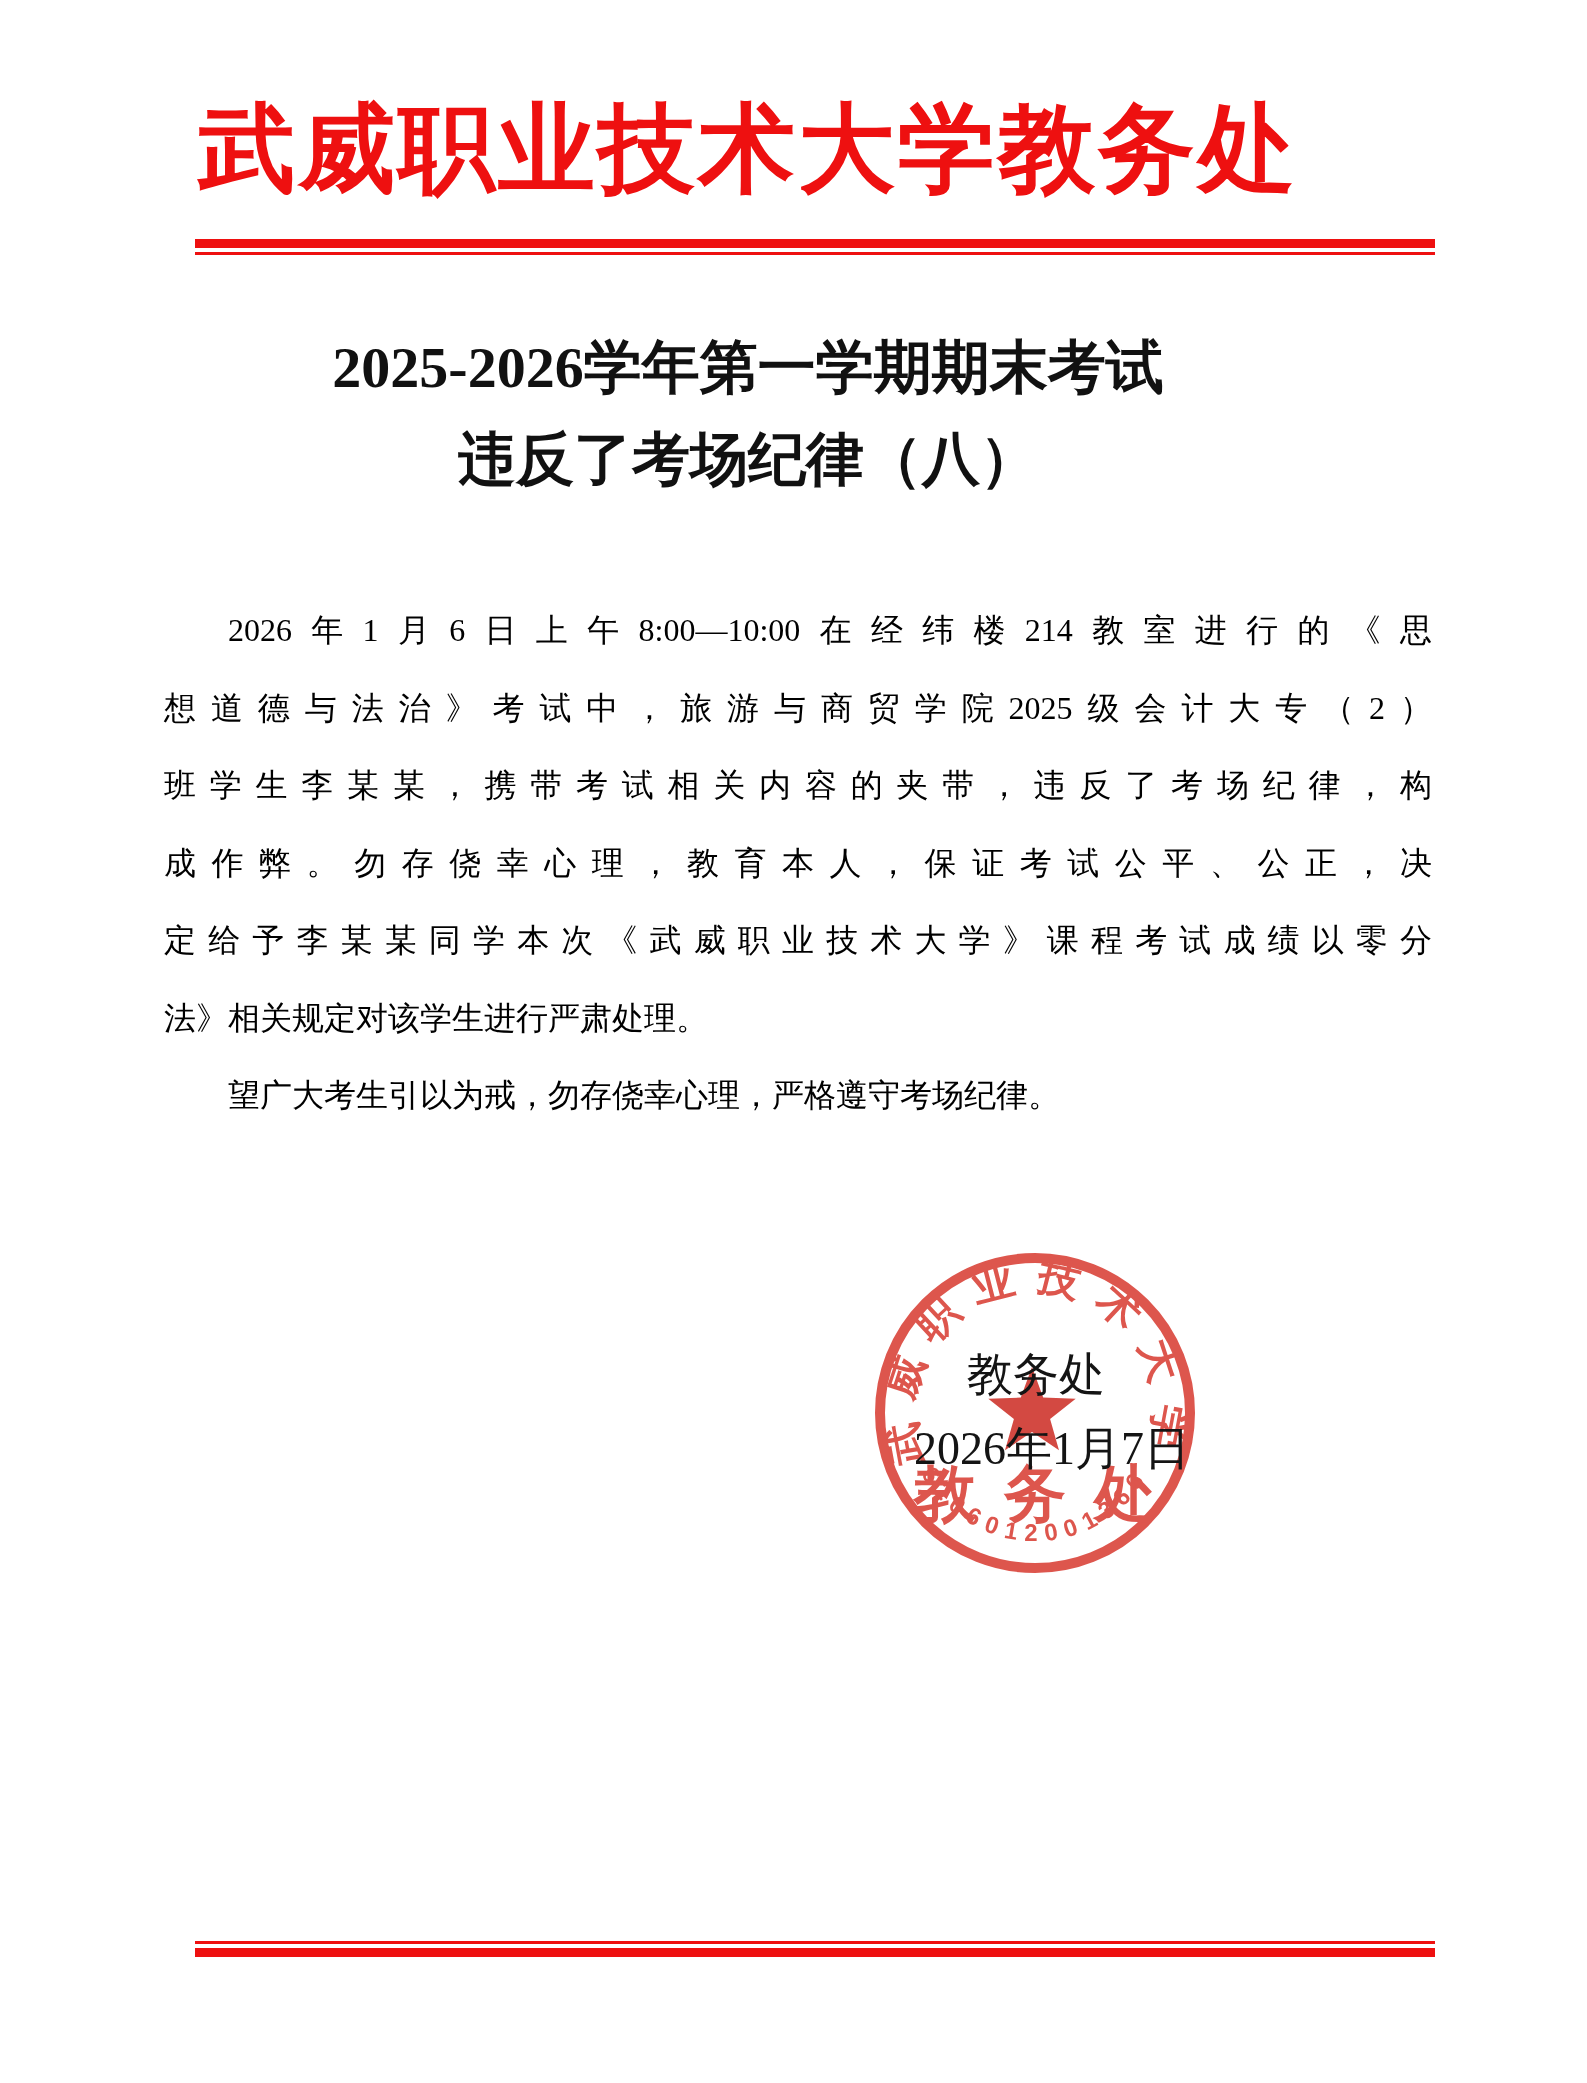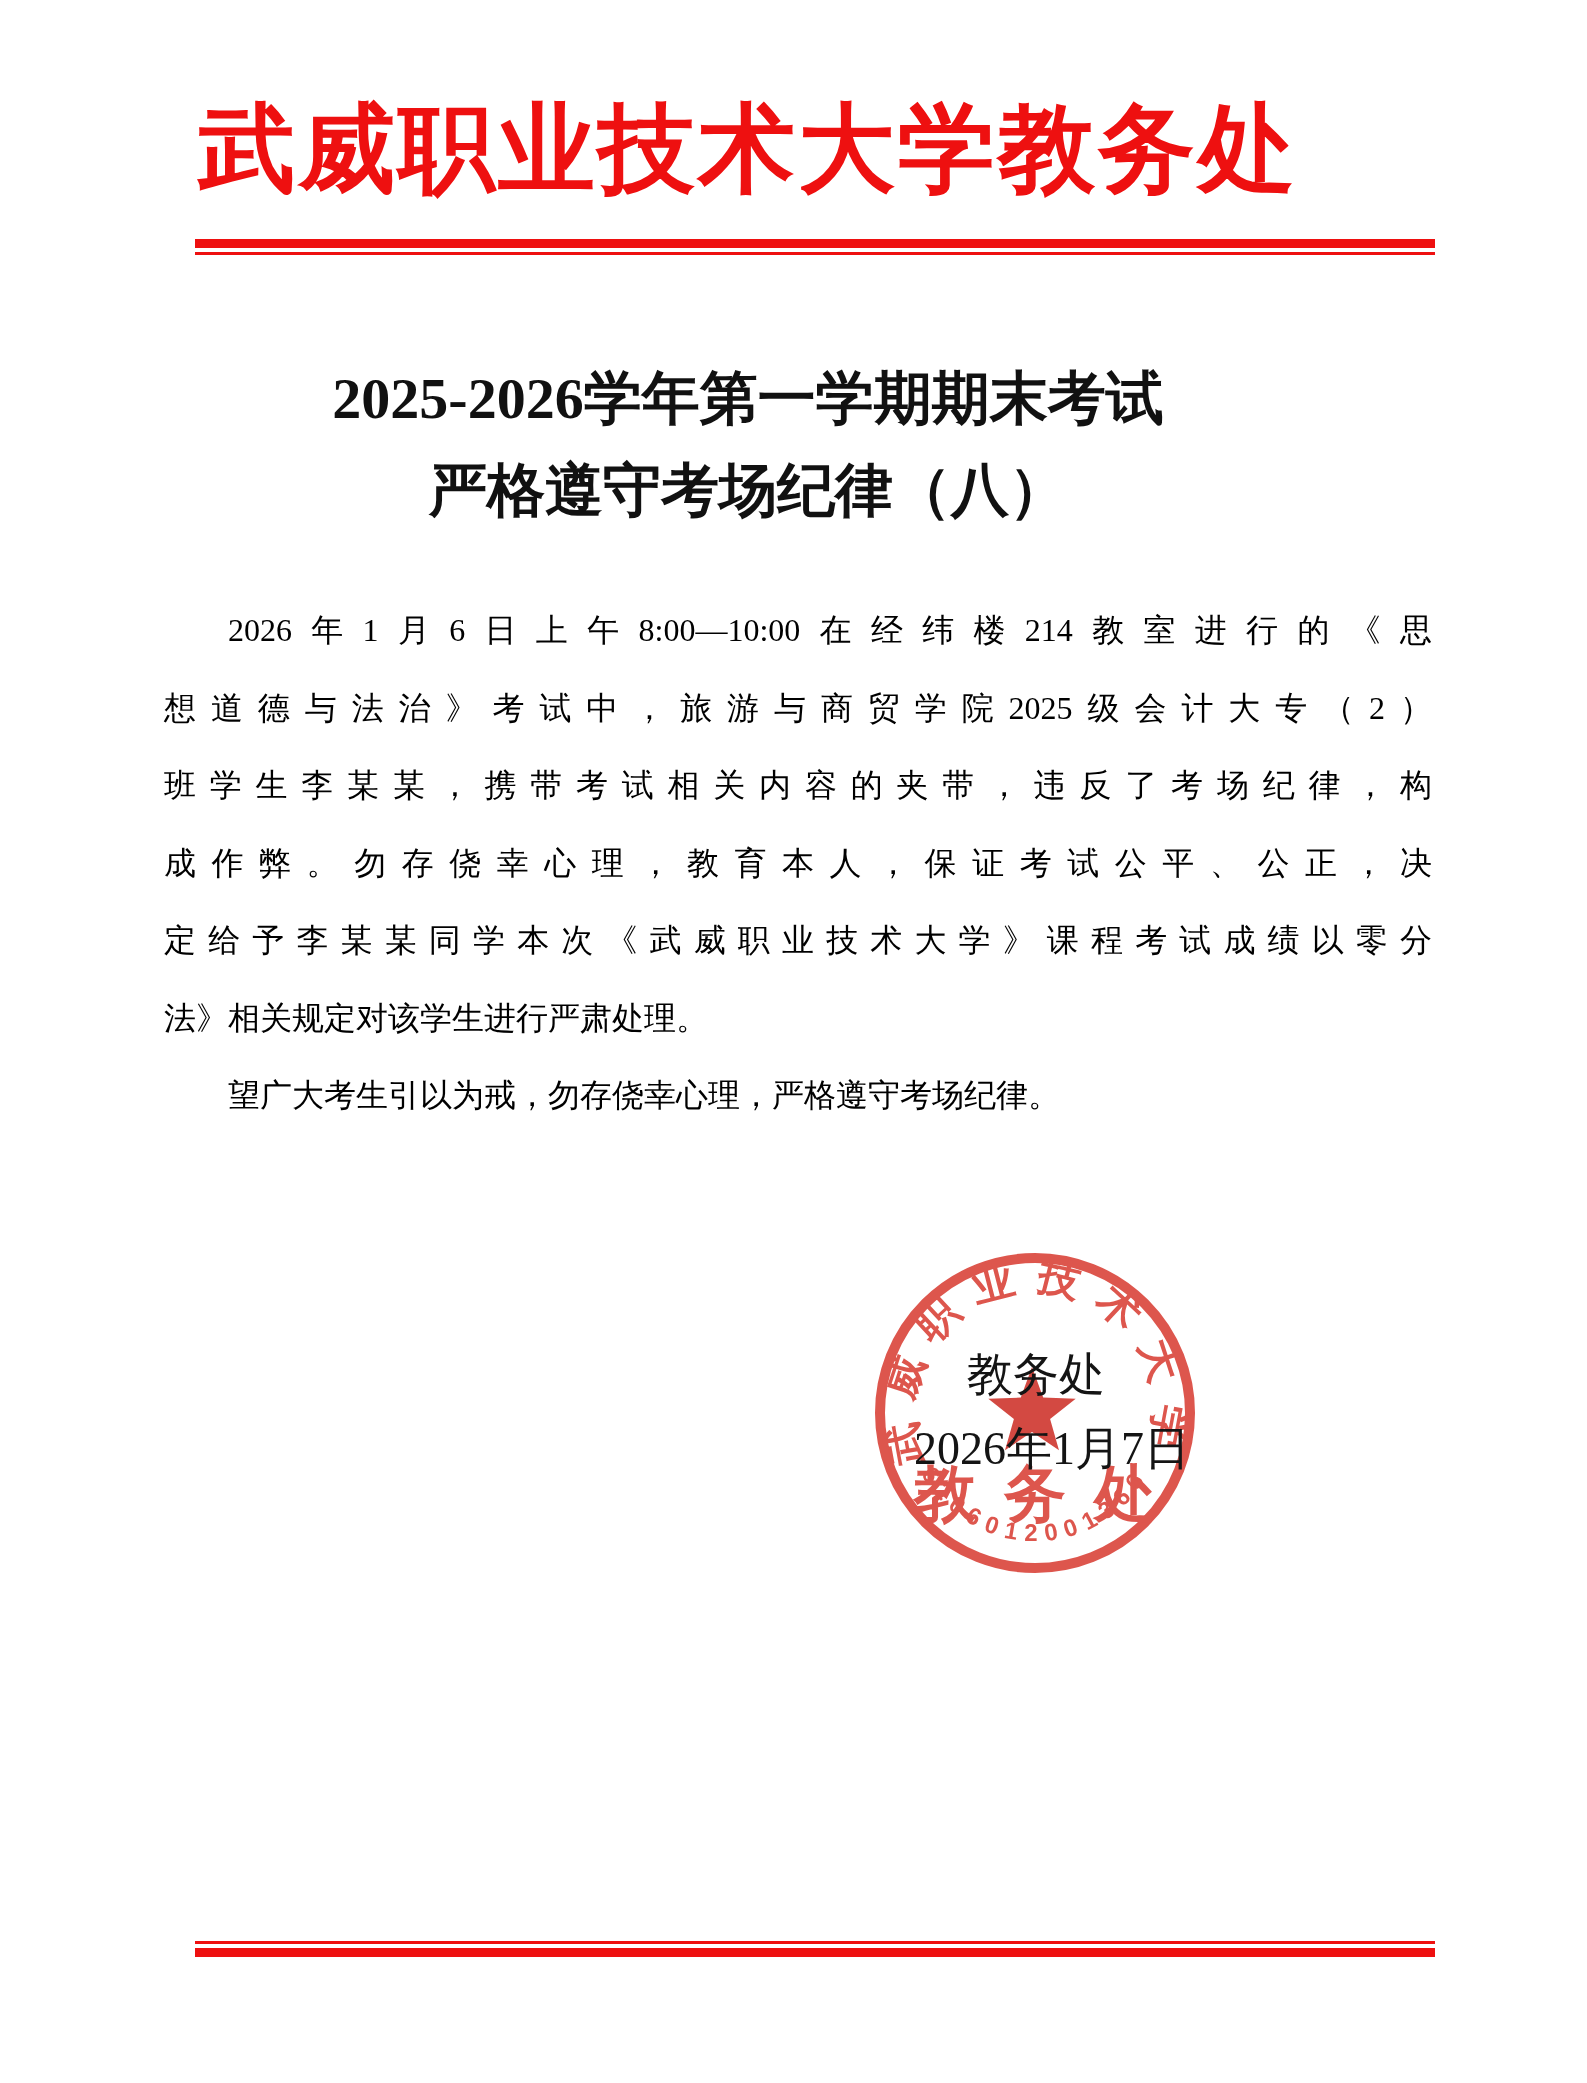--- a/index.html
+++ b/index.html
@@ -45,21 +45,20 @@
   .title {
     position: absolute;
     left: 0;
     width: 100%;
     text-align: center;
     font-size: 58px;
     font-weight: bold;
     color: #111111;
     line-height: 1.2;
     white-space: nowrap;
-    margin-top: 31px;
   }
   .t1 { top: 333px; }
   .t2 { top: 425px; }
   .body {
     position: absolute;
     left: 164px;
     top: 592px;
     width: 1268px;
     font-size: 32px;
     color: #000000;
@@ -119,21 +118,21 @@
 </head>
 <body>
 
 <div class="page">
 
   <div class="header">武威职业技术大学教务处</div>
 
   <div class="rule rule-top"></div>
 
   <div class="title t1">2025-2026学年第一学期期末考试</div>
-  <div class="title t2">严格遵守考场纪律（八）</div>
+  <div class="title t2">违反了考场纪律（八）</div>
 
   <div class="body">
       <div class="body-line just ind">2026年1月6日上午8:00—10:00在经纬楼214教室进行的《思</div>
       <div class="body-line just">想道德与法治》考试中，旅游与商贸学院2025级会计大专（2）</div>
       <div class="body-line just">班学生李某某，携带考试相关内容的夹带，违反了考场纪律，构</div>
       <div class="body-line just">成作弊。勿存侥幸心理，教育本人，保证考试公平、公正，决</div>
       <div class="body-line just">定给予李某某同学本次《武威职业技术大学》课程考试成绩以零分</div>
       <div class="body-line">法》相关规定对该学生进行严肃处理。</div>
       <div class="body-line ind">望广大考生引以为戒，勿存侥幸心理，严格遵守考场纪律。</div>
     </div>

